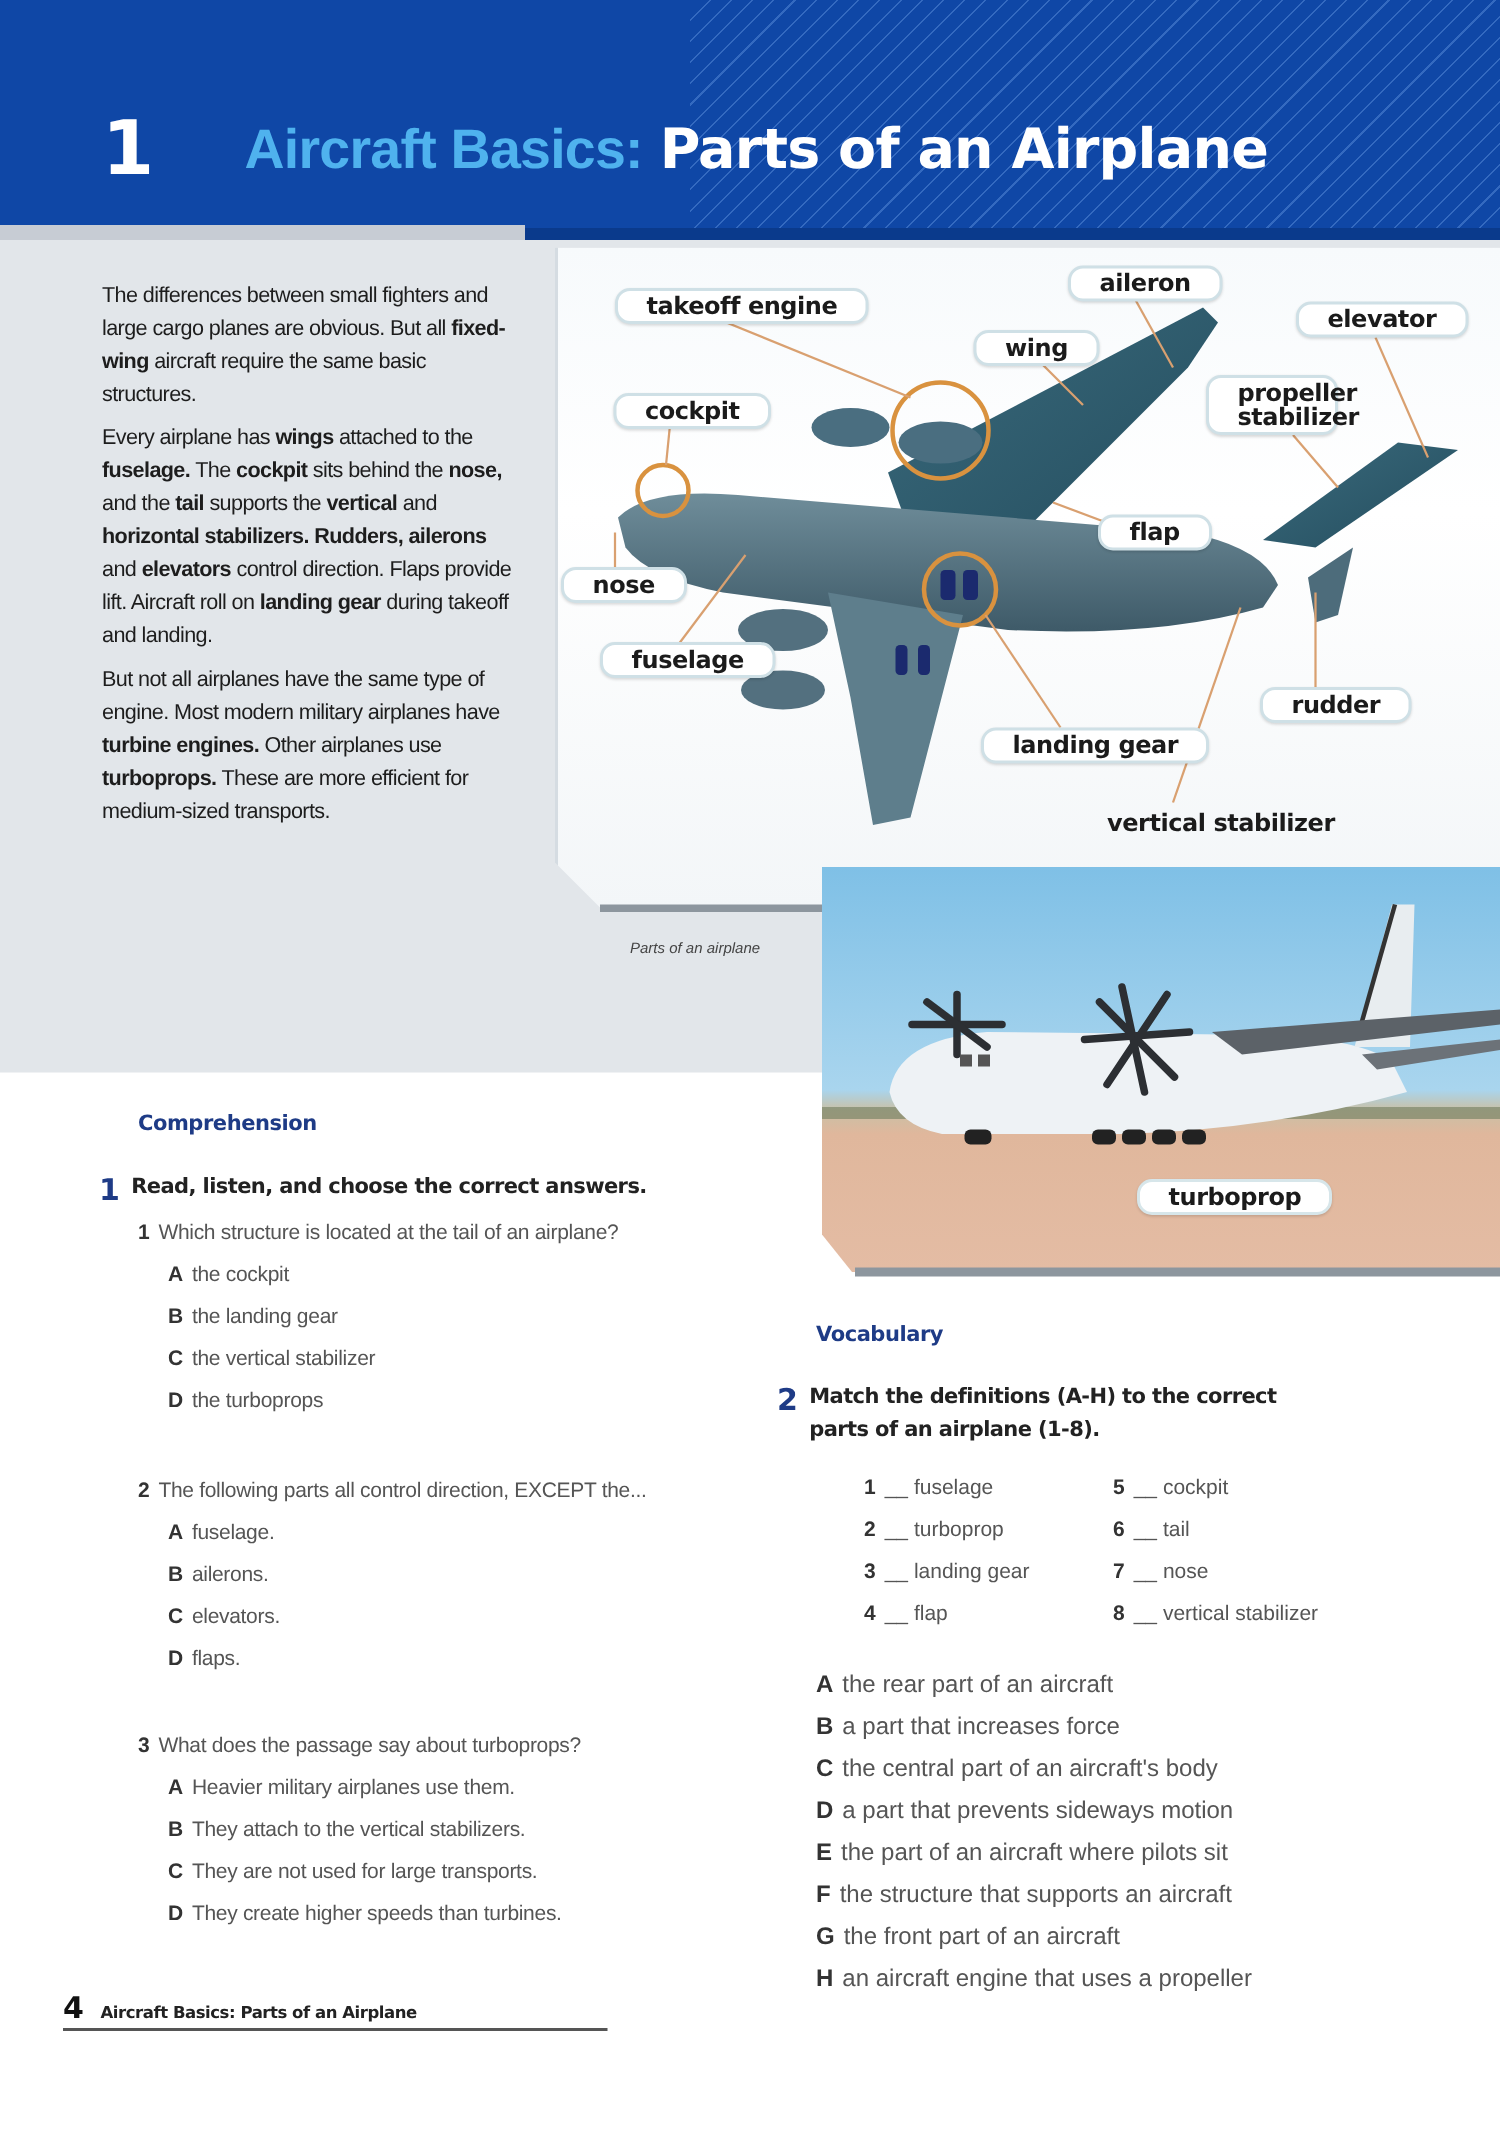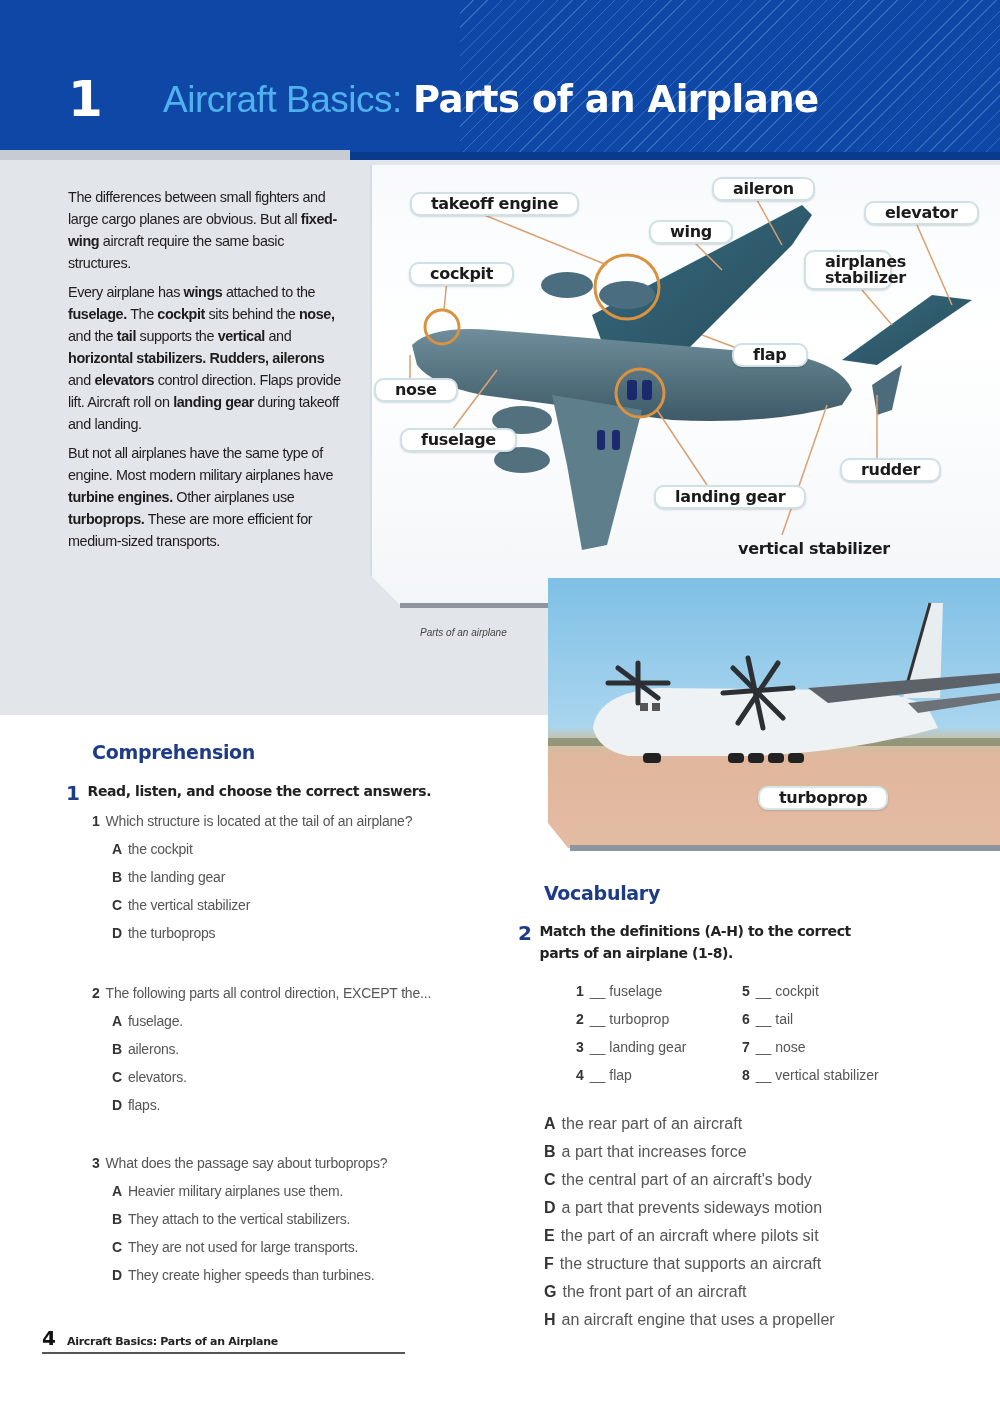--- a/index.html
+++ b/index.html
@@ -19,21 +19,21 @@
   .header .bottom-bar {
     position: absolute; left: 0; top: 152px; width: 1000px; height: 8px; background: #0a3a8c;
   }
   .unit-number {
     position: absolute; left: 68px; top: 70px; font-size: 50px; font-weight: bold; color: #ffffff;
     font-family: "DejaVu Sans", sans-serif;
   }
   .title {
     position: absolute; left: 163px; top: 78px; font-size: 37px; letter-spacing: -0.5px; white-space: nowrap;
   }
-  .title .light { color: #4fb2ee; font-family: "Liberation Sans", sans-serif; font-weight: normal; }
+  .title .light { color: #4fb2ee; font-family: "Liberation Sans", sans-serif; font-weight: bold; }
   .title .bold { color: #ffffff; font-weight: bold; font-family: "DejaVu Sans", sans-serif; }
 
   
   .reading-panel {
     position: absolute; left: 0; top: 160px; width: 1000px; height: 555px; background: #e2e6ea;
   }
   .reading-text {
     position: absolute; left: 68px; top: 186px; width: 282px; font-size: 14.4px; line-height: 22px;
     color: #1d1d1d; letter-spacing: -0.4px; font-family: "Liberation Sans", sans-serif;
   }
@@ -72,21 +72,21 @@
     background: linear-gradient(180deg, #7fc0e6 0%, #a9d5ee 55%, #c9c0a6 60%, #e0b79c 66%, #e4bca4 100%);
     clip-path: polygon(0 0, 100% 0, 100% 100%, 20px 100%, 0 245px);
     overflow: hidden;
   }
   .photo-shadow {
     position: absolute; left: 570px; top: 845px; width: 430px; height: 6px; background: #8d969e;
   }
 
   
   .section-heading {
-    position: absolute; font-size: 19px; font-weight: bold; color: #1e3b86; letter-spacing: -0.3px;
+    position: absolute; font-size: 14px; font-weight: bold; color: #1e3b86; letter-spacing: -0.3px;
     font-family: "DejaVu Sans", sans-serif;
   }
   .task {
     position: absolute; font-size: 14px; font-weight: bold; color: #222; letter-spacing: -0.4px; line-height: 22px;
     font-family: "DejaVu Sans", sans-serif;
   }
   .task .num { color: #1e3b86; font-size: 20px; margin-right: 8px; position: relative; top: 2px; }
   .task .wrap { display: inline-block; vertical-align: top; }
 
   .question {
@@ -193,21 +193,21 @@
       <line x1="505" y1="295" x2="505" y2="230"></line>
       <line x1="410" y1="370" x2="455" y2="240"></line>
     </g>
   </svg>
 
   <div class="callout" style="left:38px;top:27px;">takeoff engine</div>
   <div class="callout" style="left:340px;top:12px;">aileron</div>
   <div class="callout" style="left:492px;top:36px;">elevator</div>
   <div class="callout" style="left:277px;top:55px;">wing</div>
   <div class="callout" style="left:37px;top:97px;">cockpit</div>
-  <div class="callout two-line" style="left:432px;top:85px;">airplanes stabilizer</div>
+  <div class="callout two-line" style="left:432px;top:85px;">propeller stabilizer</div>
   <div class="callout" style="left:360px;top:178px;">flap</div>
   <div class="callout" style="left:2px;top:213px;">nose</div>
   <div class="callout" style="left:28px;top:263px;">fuselage</div>
   <div class="callout" style="left:468px;top:293px;">rudder</div>
   <div class="callout" style="left:282px;top:320px;">landing gear</div>
   <div class="callout" style="left:345px;top:372px;border-color:transparent;box-shadow:none;background:transparent;">vertical stabilizer</div>
 </div>
 <div class="diagram-shadow"></div>
 <div class="caption">Parts of an airplane</div>
 

